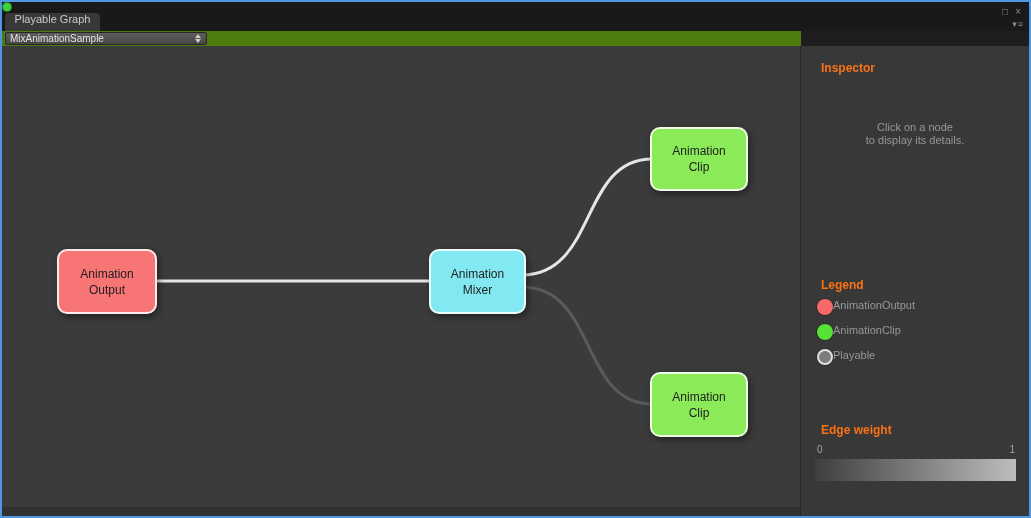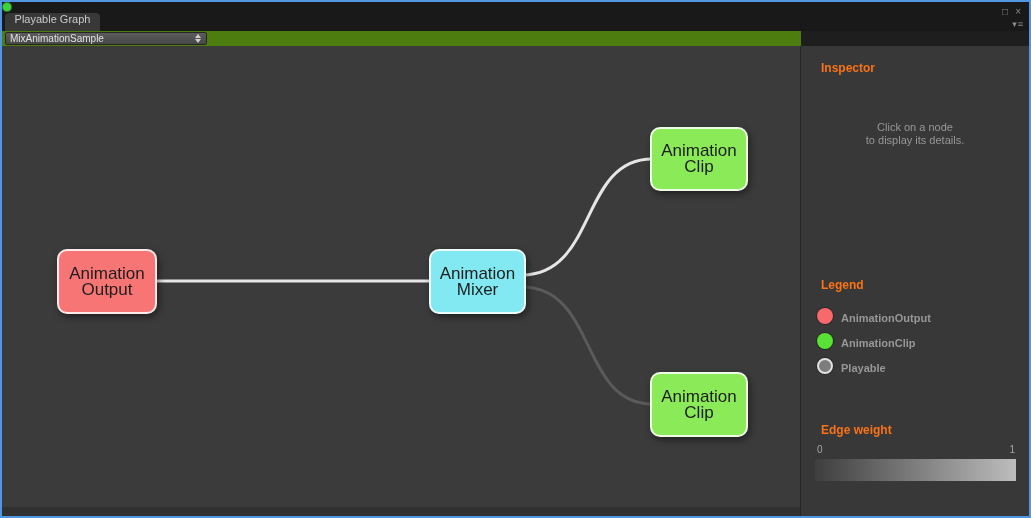--- a/index.html
+++ b/index.html
@@ -43,38 +43,38 @@
     background:#3b3b3b; border-right:1px solid #262626;
   }
   .graph svg { position:absolute; left:0; top:0; }
   .graph-scrollbar { position:absolute; left:0; bottom:0; width:100%; height:9px; background:#313131; }
 
   .node {
     position:absolute; width:100px; height:65px;
     border:2px solid rgba(255,255,255,0.85); border-radius:10px;
     box-shadow:2px 3px 7px rgba(0,0,0,0.45);
     display:flex; flex-direction:column; align-items:center; justify-content:center;
-    font-size:17px; line-height:16px; color:#1d1d1d; cursor:pointer;
+    font-size:12px; line-height:16px; color:#1d1d1d; cursor:pointer;
   }
   .node-output      { left:55px;  top:203px; width:100px; }
   .node-mixer       { left:427px; top:203px; width:97px;  }
   .node-clip-top    { left:648px; top:81px;  width:98px; height:64px; }
   .node-clip-bottom { left:648px; top:326px; width:98px; }
 
   
   .panel {
     position:absolute; left:799px; top:44px; width:228px; height:470px;
     background:#383838;
   }
   .panel-heading { position:absolute; font-size:12px; font-weight:bold; color:#f97316; }
   .inspector-title { left:20px; top:15px; }
   .hint { position:absolute; left:0; right:0; top:36px; text-align:center; font-size:11px; line-height:13px; color:#979797;margin-top:39px; }
   .legend-title { left:20px; top:232px; }
   .legend-rows { position:absolute; left:16px; top:253px; }
-  .legend-row { display:flex; align-items:flex-end; gap:8px; height:25px;font-weight:bold; }
+  .legend-row { display:flex; align-items:flex-start; height:25px; }
   .dot {
     width:16px; height:16px; border-radius:50%;
     box-shadow:0 0 0 1px rgba(0,0,0,0.3);
   }
   .dot.ring { border:2px solid #e2e2e2; box-shadow:0 0 0 1px #2b2b2b; }
   .legend-label { font-size:11px; color:#979797; }
   .edge-weight-title { left:20px; top:377px; }
   .minmax { position:absolute; left:16px; top:398px; width:198px; display:flex; justify-content:space-between; font-size:10px; color:#a5a5a5; }
   .gradient-bar {
     position:absolute; left:14px; top:413px; width:201px; height:22px;

